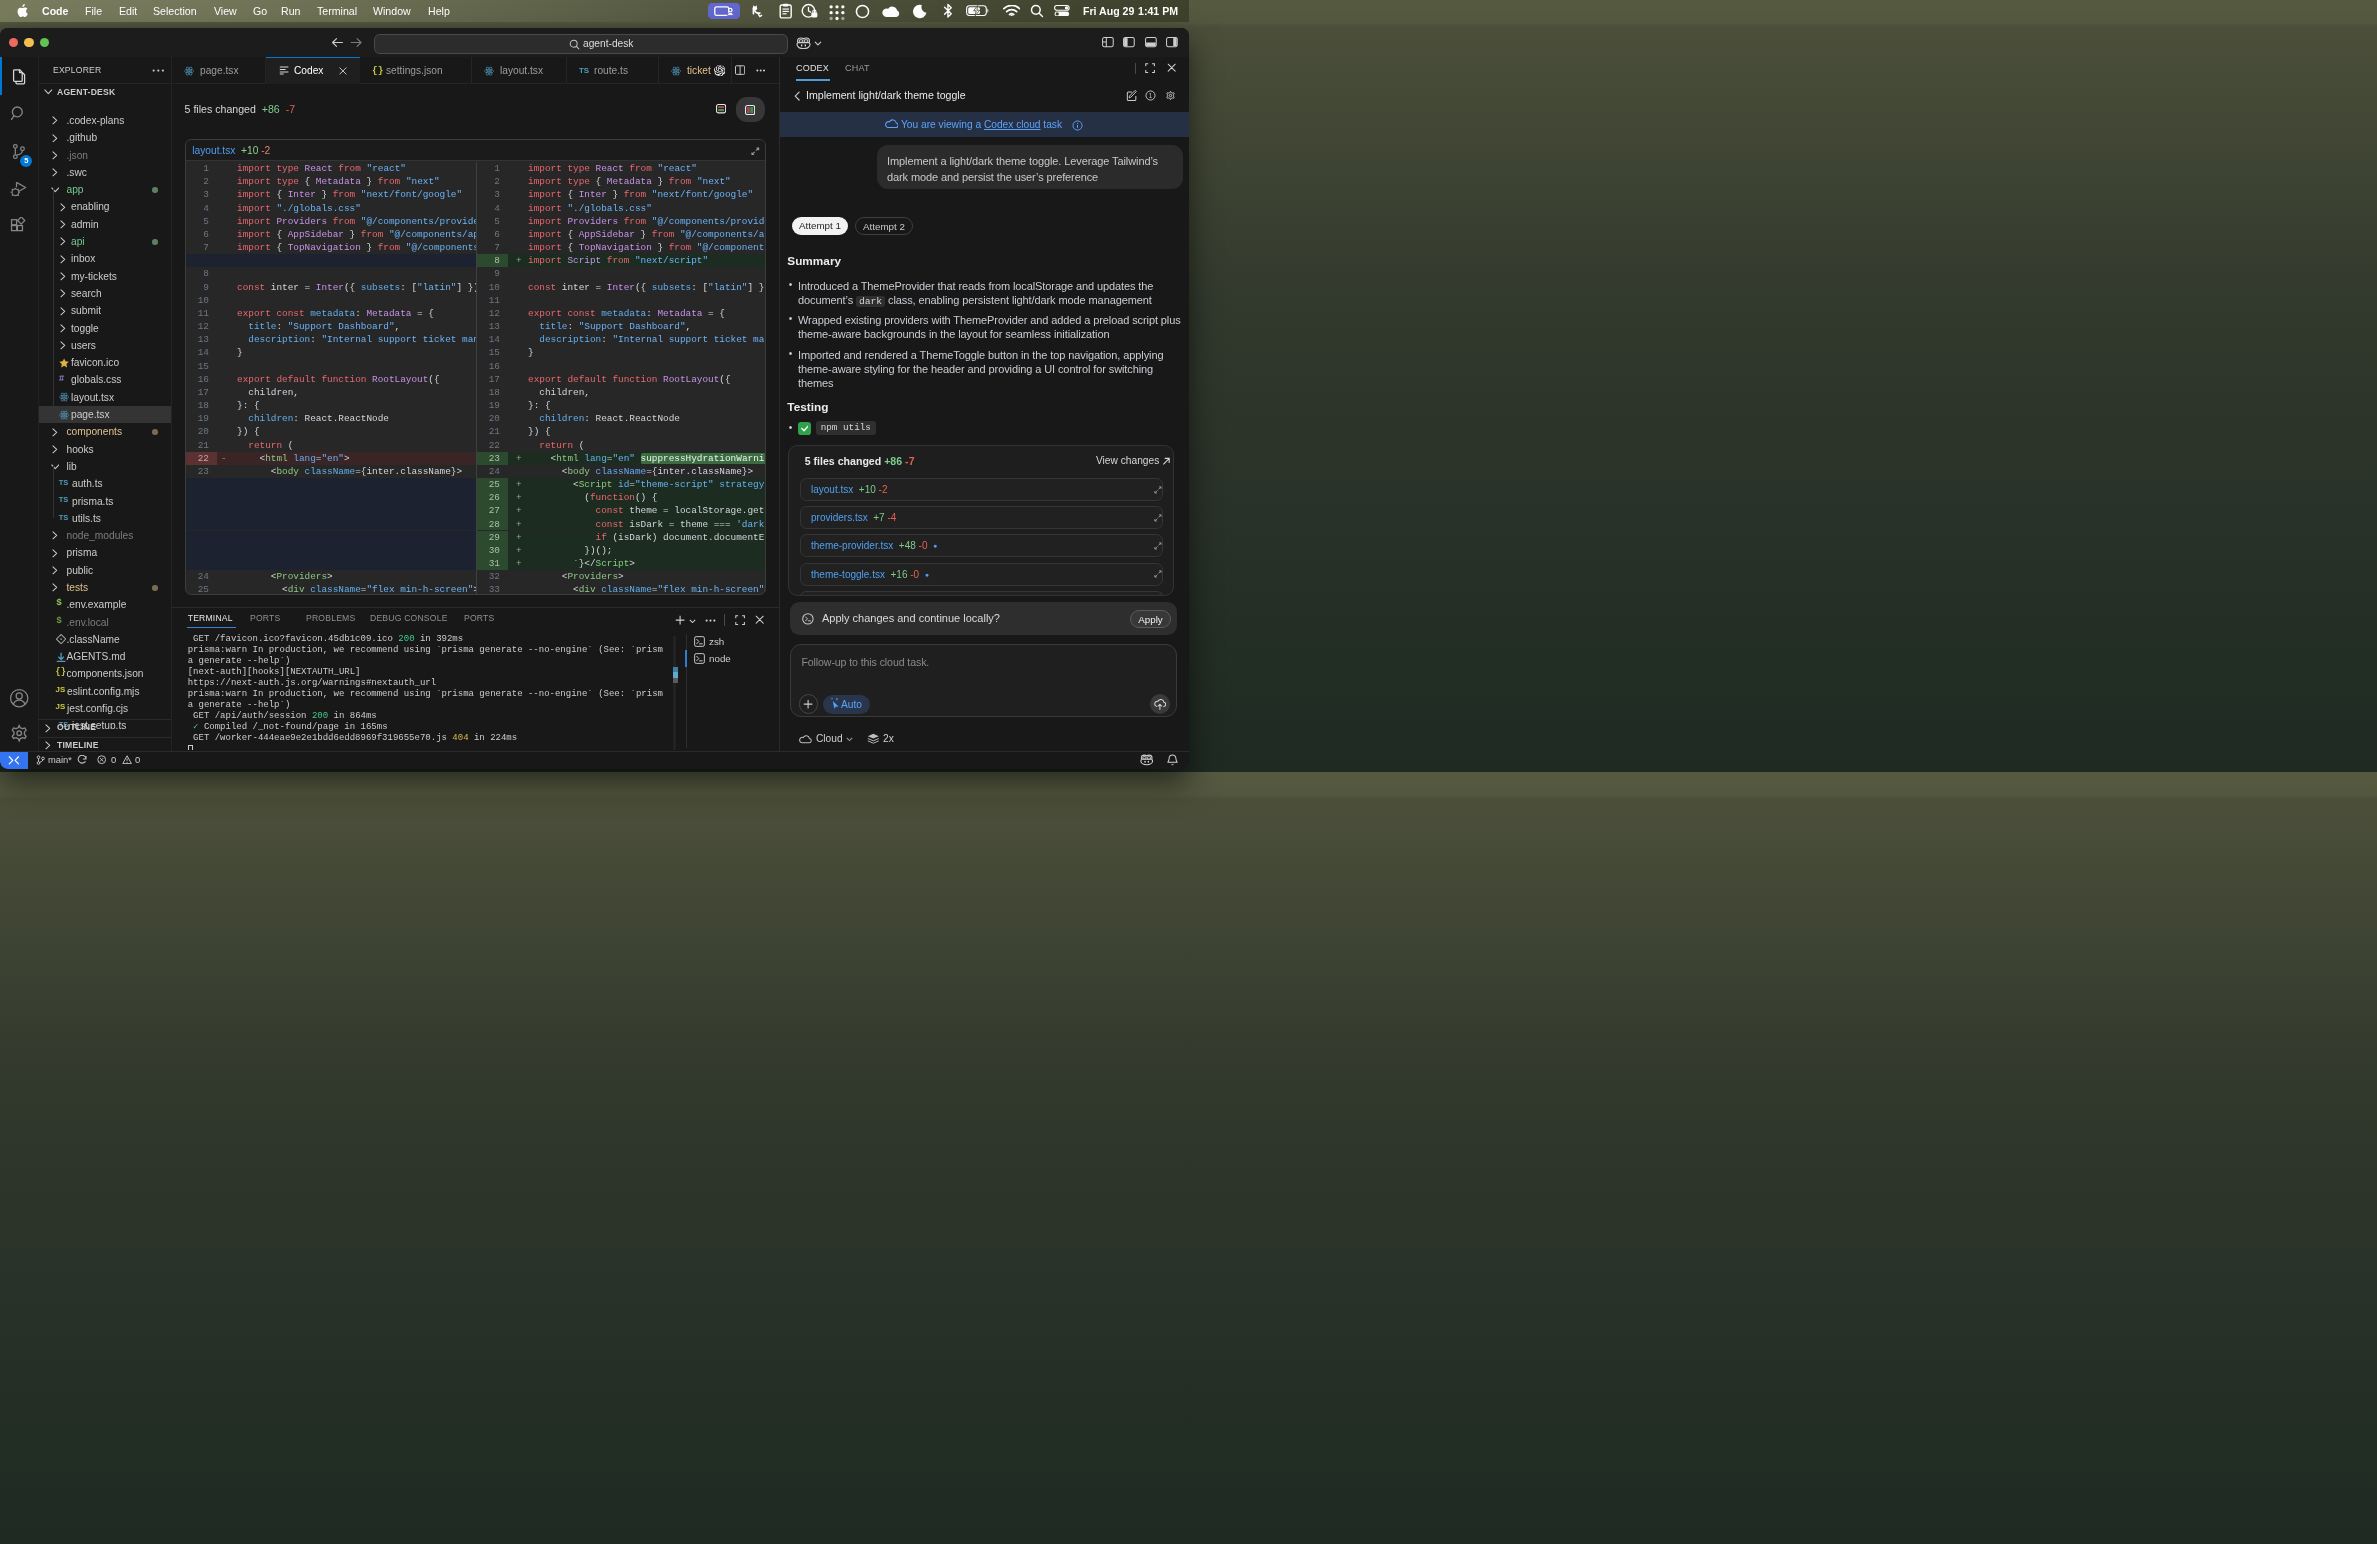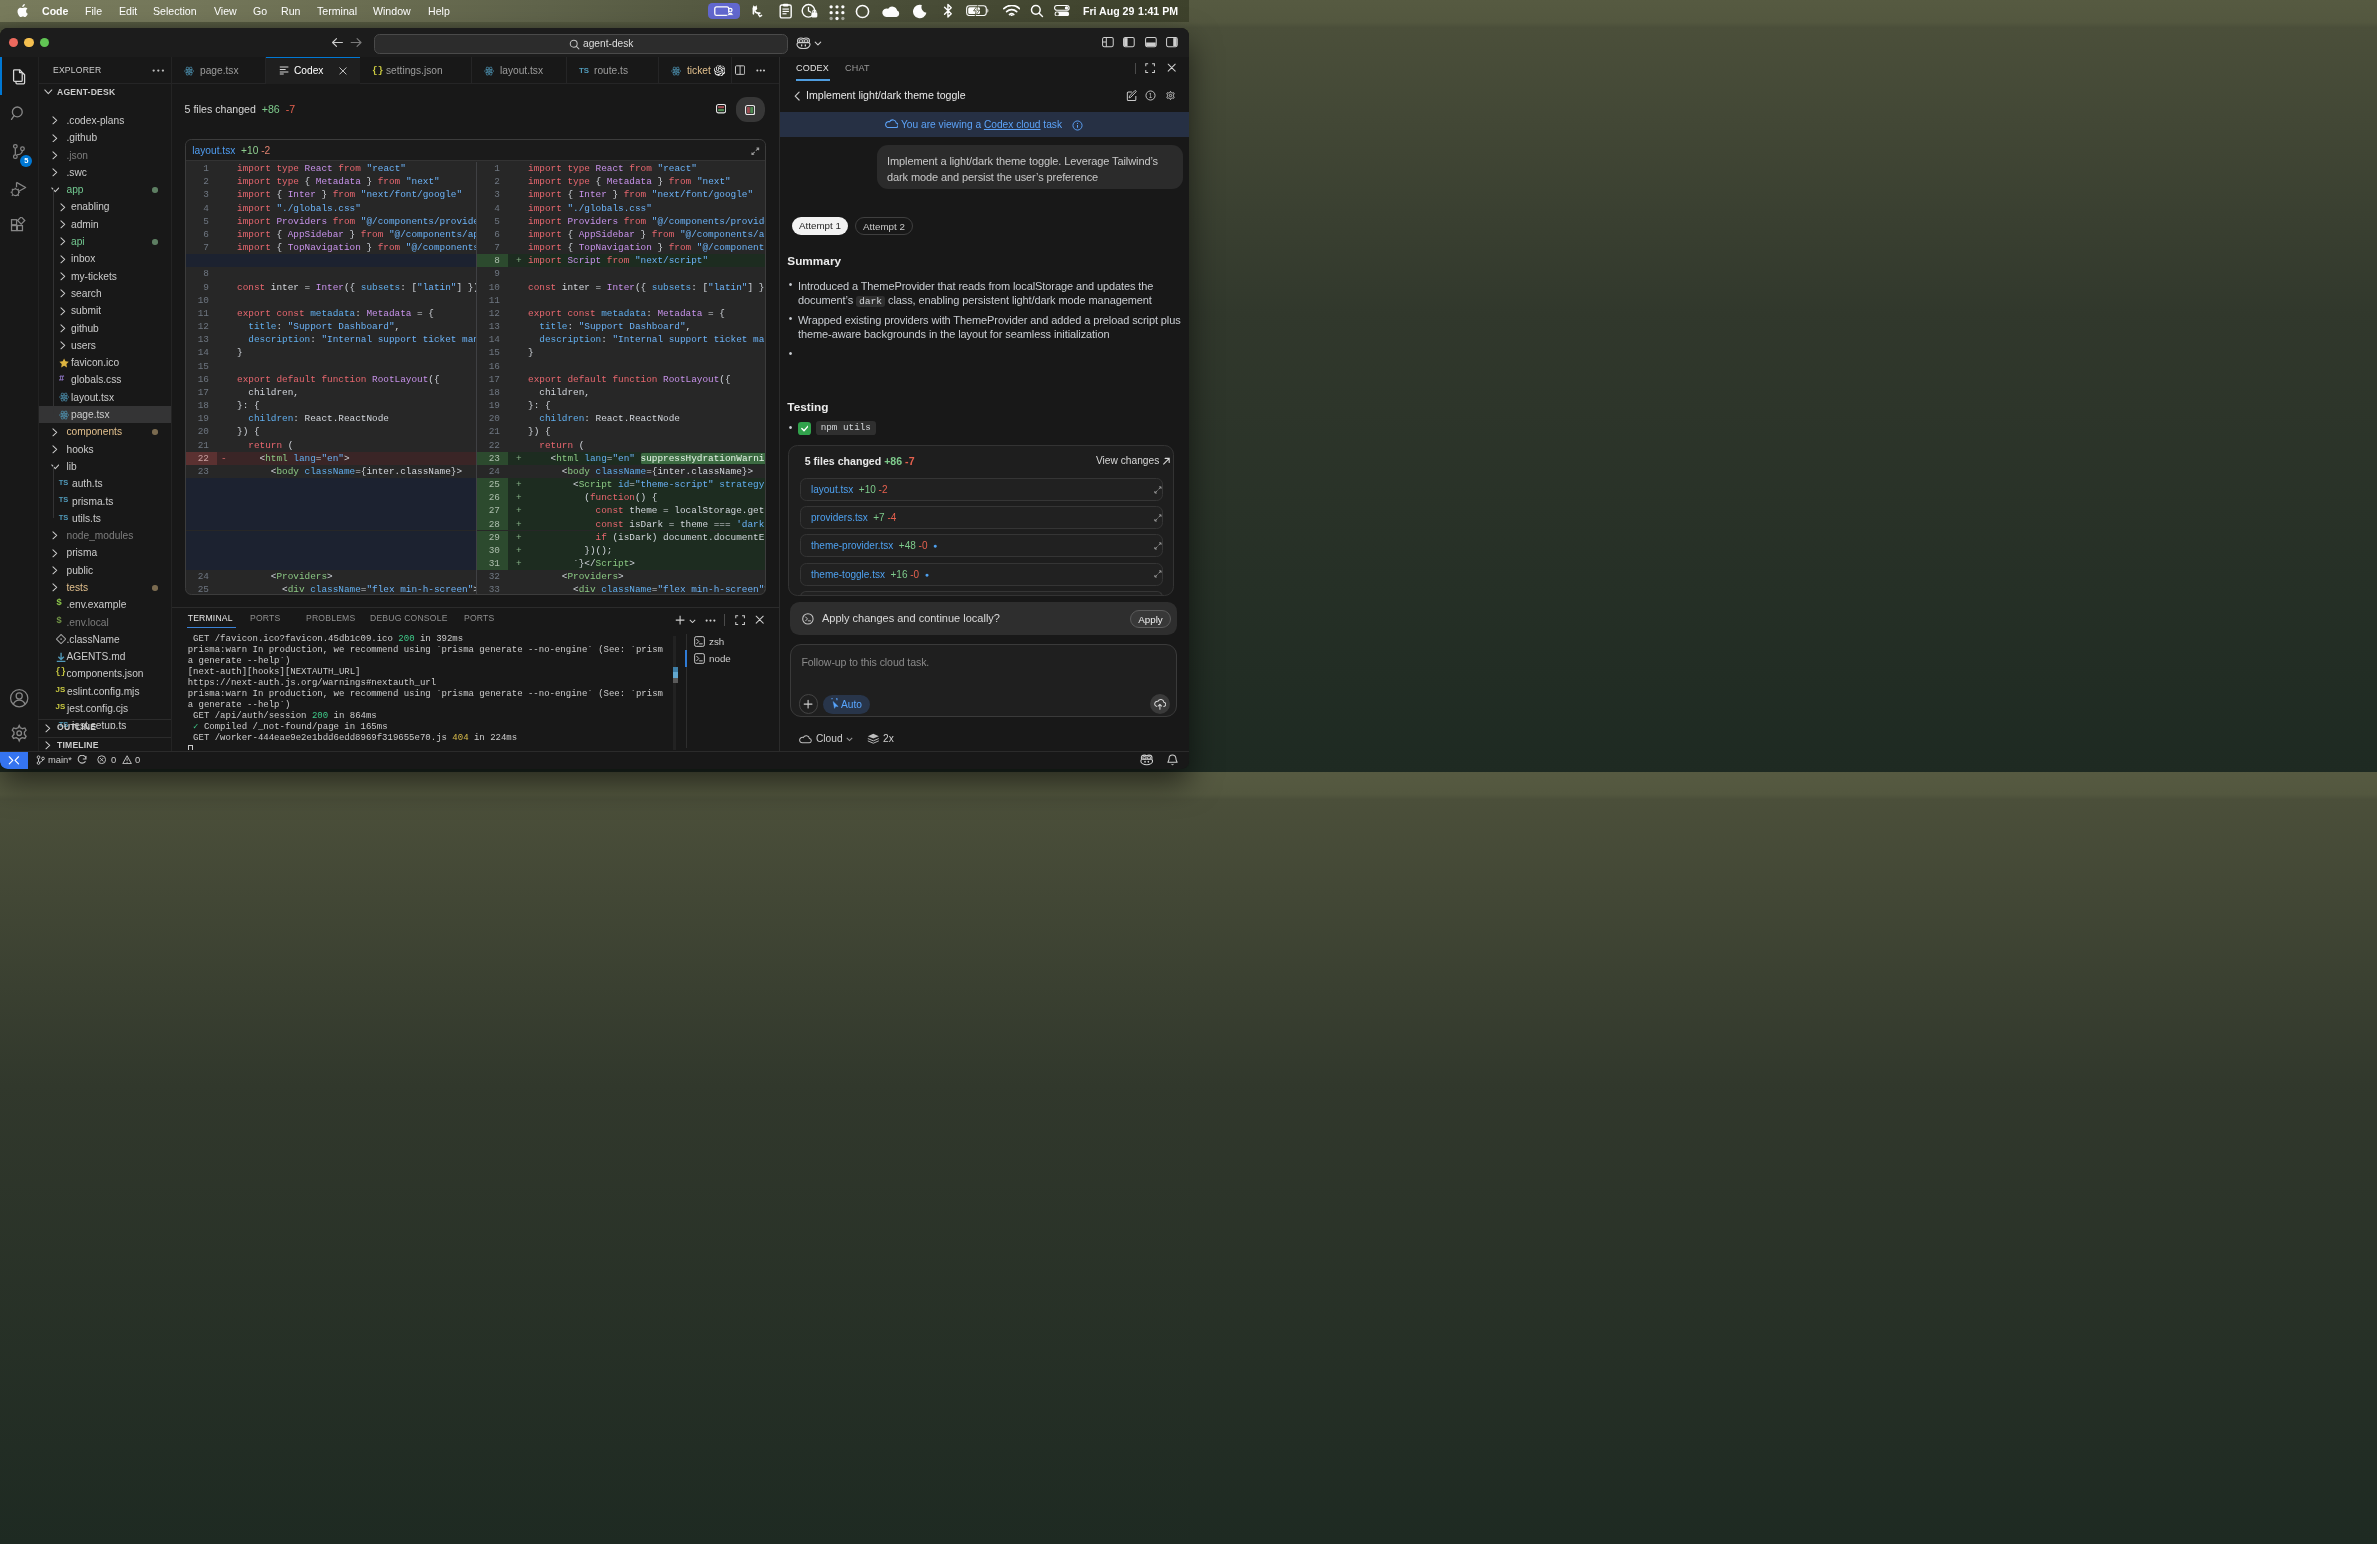--- a/index.html
+++ b/index.html
@@ -342,21 +342,21 @@
         <svg class="abs" style="left:21px;top:195px" width="5.5" height="8.6" viewBox="0 0 7 11">
           <path d="M1.2 1 L6 5.5 L1.2 10" fill="none" stroke="#cccccc" stroke-width="1.3" stroke-linejoin="round" stroke-linecap="round"></path>
         </svg>
       </div>
 <div class="abs" style="left:32px;top:190px;height:17.3px;line-height:17.3px;color:#cccccc;font-size:10.2px;">submit</div>
 <div>
         <svg class="abs" style="left:21px;top:212px" width="5.5" height="8.6" viewBox="0 0 7 11">
           <path d="M1.2 1 L6 5.5 L1.2 10" fill="none" stroke="#cccccc" stroke-width="1.3" stroke-linejoin="round" stroke-linecap="round"></path>
         </svg>
       </div>
-<div class="abs" style="left:32px;top:208px;height:17.3px;line-height:17.3px;color:#cccccc;font-size:10.2px;">github</div>
+<div class="abs" style="left:32px;top:208px;height:17.3px;line-height:17.3px;color:#cccccc;font-size:10.2px;">toggle</div>
 <div>
         <svg class="abs" style="left:21px;top:229px" width="5.5" height="8.6" viewBox="0 0 7 11">
           <path d="M1.2 1 L6 5.5 L1.2 10" fill="none" stroke="#cccccc" stroke-width="1.3" stroke-linejoin="round" stroke-linecap="round"></path>
         </svg>
       </div>
 <div class="abs" style="left:32px;top:225px;height:17.3px;line-height:17.3px;color:#cccccc;font-size:10.2px;">users</div>
 <svg class="abs" style="left:19.7px;top:246px" width="10.2" height="10.2" viewBox="0 0 13 13">
  <path d="M6.5 0.5 L8.3 4.2 L12.5 4.8 L9.5 7.7 L10.2 12 L6.5 10 L2.8 12 L3.5 7.7 L0.5 4.8 L4.7 4.2 Z" fill="#ddb440"></path>
       </svg>
 <div class="abs" style="left:32px;top:242px;height:17.3px;line-height:17.3px;color:#cccccc;font-size:10.2px;">favicon.ico</div>
@@ -739,20 +739,21 @@
 <div class="abs" style="left:98px;top:88px;width:306px;height:44px;background:#2b2b2b;border-radius:11px;"></div>
 <div class="abs" style="left:108px;top:96px;width:314px;color:#c9c9c9;font-size:11px;letter-spacing:-0.1px;line-height:16.4px;">Implement a light/dark theme toggle. Leverage Tailwind’s<br>dark mode and persist the user’s preference</div>
 <div class="abs" style="left:13px;top:160px;width:56px;height:18px;border-radius:9.4px;background:#f2f2f2;color:#1f1f1f;font-size:9.8px;text-align:center;line-height:18px;">Attempt 1</div>
 <div class="abs" style="left:76px;top:160px;width:58px;height:18px;border-radius:9.4px;border:0.8px solid #3f3f3f;color:#cccccc;font-size:9.8px;text-align:center;line-height:17.3px;">Attempt 2</div>
 <div class="abs" style="left:8.3px;top:197px;color:#ececec;font-size:11.8px;font-weight:700;">Summary</div>
 <div class="abs" style="left:9.8px;top:222px;color:#c9cdd2;font-size:10.2px;">•</div>
 <div class="abs" style="left:19px;top:222px;width:425px;color:#c9cdd2;font-size:11px;letter-spacing:-0.1px;line-height:14px;">Introduced a ThemeProvider that reads from localStorage and updates the<br>document’s <span style="background:#2f2f2f;border-radius:2.4px;padding:0.4px 3.1px;color:#d4d7da;font-family:'Liberation Mono',monospace;font-size:9.7px;">dark</span> class, enabling persistent light/dark mode management</div>
 <div class="abs" style="left:9.8px;top:256px;color:#c9cdd2;font-size:10.2px;">•</div>
 <div class="abs" style="left:19px;top:256px;width:425px;color:#c9cdd2;font-size:11px;letter-spacing:-0.1px;line-height:14px;">Wrapped existing providers with ThemeProvider and added a preload script plus<br>theme-aware backgrounds in the layout for seamless initialization</div>
 <div class="abs" style="left:9.8px;top:291px;color:#c9cdd2;font-size:10.2px;">•</div>
+<div class="abs" style="left:19px;top:291px;width:425px;color:#c9cdd2;font-size:11px;letter-spacing:-0.1px;line-height:14px;">Imported and rendered a ThemeToggle button in the top navigation, applying<br>theme-aware styling for the header and providing a UI control for switching<br>themes</div>
 <div class="abs" style="left:8.3px;top:343px;color:#ececec;font-size:11.8px;font-weight:700;">Testing</div>
 <div class="abs" style="left:9.8px;top:365px;color:#c9cdd2;font-size:10.2px;">•</div>
 <div class="abs" style="left:19px;top:365px;width:12.6px;height:12.6px;border-radius:3.1px;background:#31a24c;"></div>
 <svg class="abs" style="left:21.6px;top:368px" width="7.9" height="7" viewBox="0 0 10 9">
  <path d="M1 4.5 L3.8 7.3 L9 1.5" fill="none" stroke="#fff" stroke-width="1.8" stroke-linecap="round" stroke-linejoin="round"></path>
       </svg>
 <div class="abs mono" style="left:37px;top:364px;height:14px;line-height:14px;background:#2f2f2f;border-radius:3.1px;padding:0 4.7px;color:#d4d7da;font-size:9.3px;">npm utils</div>
 <div class="abs" style="left:9px;top:388px;width:386px;height:151px;border:0.8px solid #333;border-radius:9.4px;background:#1e1e1e;overflow:hidden;">
 <div class="abs" style="left:15.7px;top:8.6px;font-size:10.6px;font-weight:600;color:#e8e8e8;">5 files changed <span style="color:#7ecb8c">+86</span> <span style="color:#e5604e">-7</span></div>
 <div class="abs" style="left:307px;top:8.6px;font-size:10.2px;color:#d8d8d8;">View changes</div>

